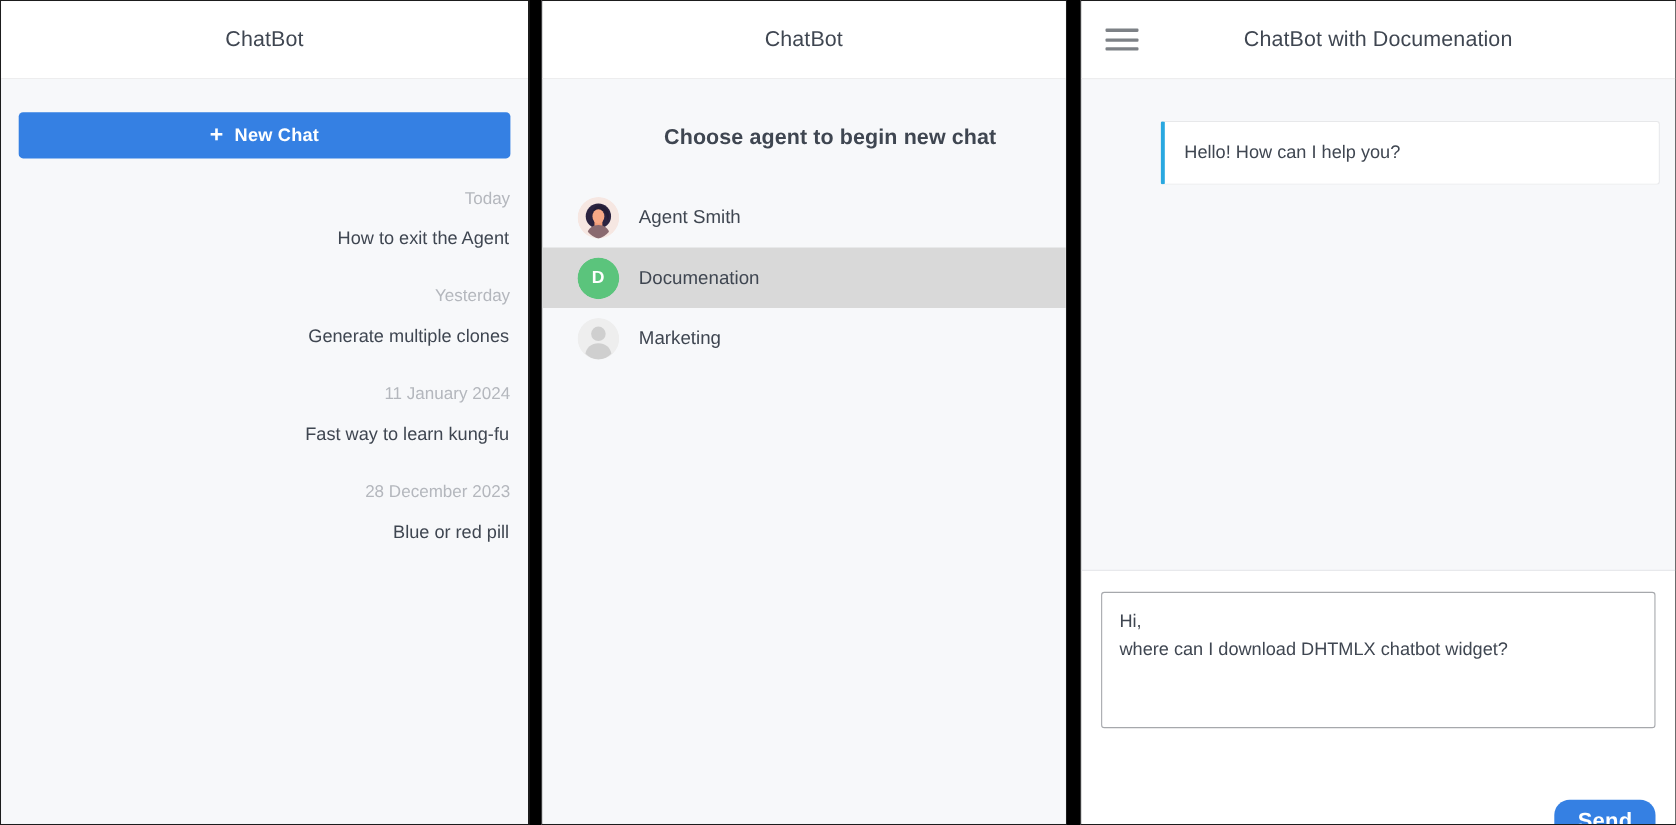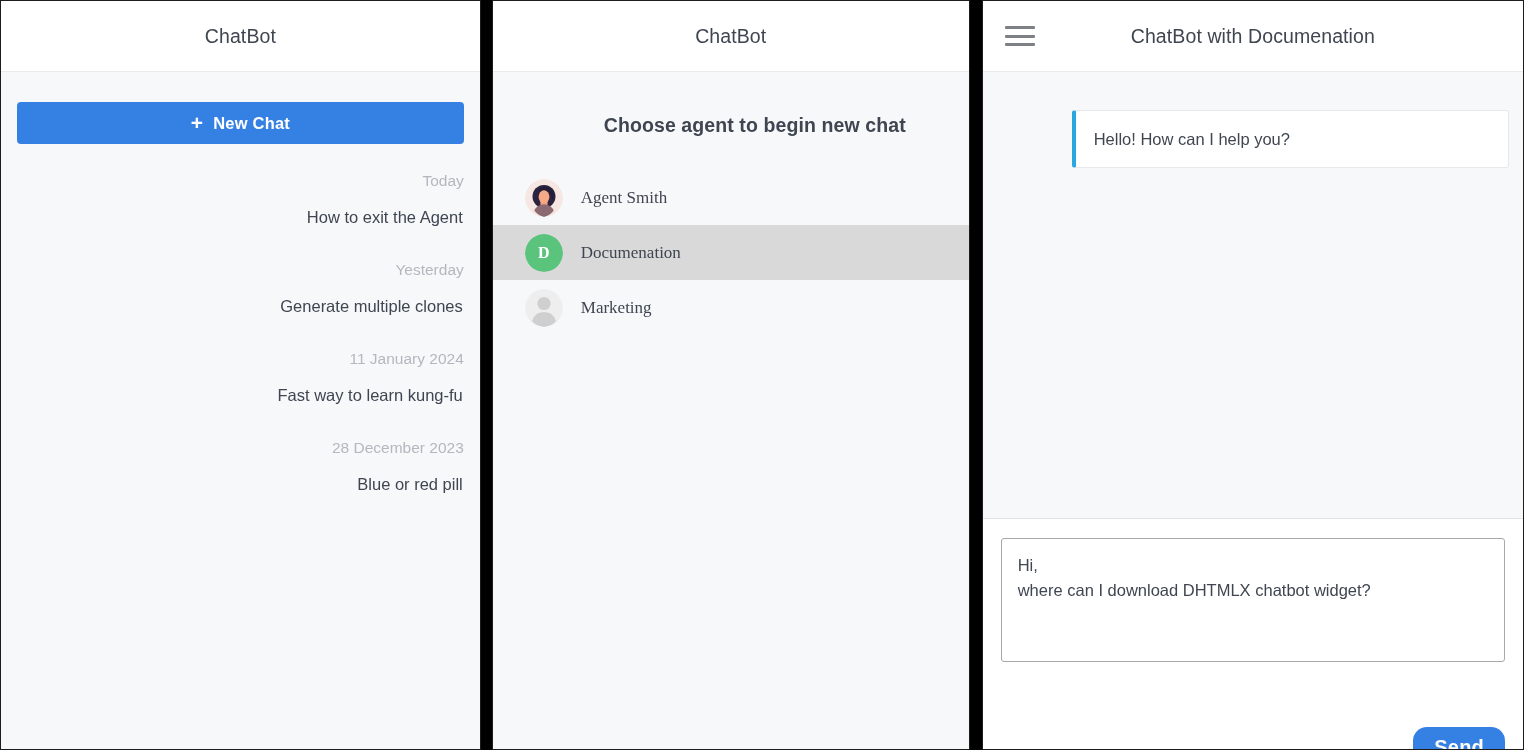--- a/index.html
+++ b/index.html
@@ -120,21 +120,20 @@
   }
   .agent-list { margin-top: 33px; }
   .agent-row {
     height: 55px;
     display: flex;
     align-items: center;
     padding: 0 0 0 32px;
     gap: 18px;
     cursor: pointer;
     box-sizing: border-box;
-    font-family: Liberation Serif, serif;
   }
   .agent-row.selected { background: #d9d9d9; }
   .agent-name {
     font-size: 17px;
     color: #3f4651;
   }
 
   .avatar {
     width: 38px;
     height: 38px;
@@ -190,21 +189,20 @@
   .bubble {
     background: #ffffff;
     border: 1px solid #e7e8ea;
     border-left: 4px solid #29a8e0;
     border-radius: 3px;
     padding: 17px 18px;
     font-size: 16.5px;
     color: #3f4651;
     line-height: 22px;
     box-sizing: border-box;
-    margin-left: 17px;
   }
 
   .composer {
     flex: 1 1 auto;
     background: #ffffff;
     padding: 19px 18px 0 18px;
     box-sizing: border-box;
     display: flex;
     flex-direction: column;
     gap: 48px;

